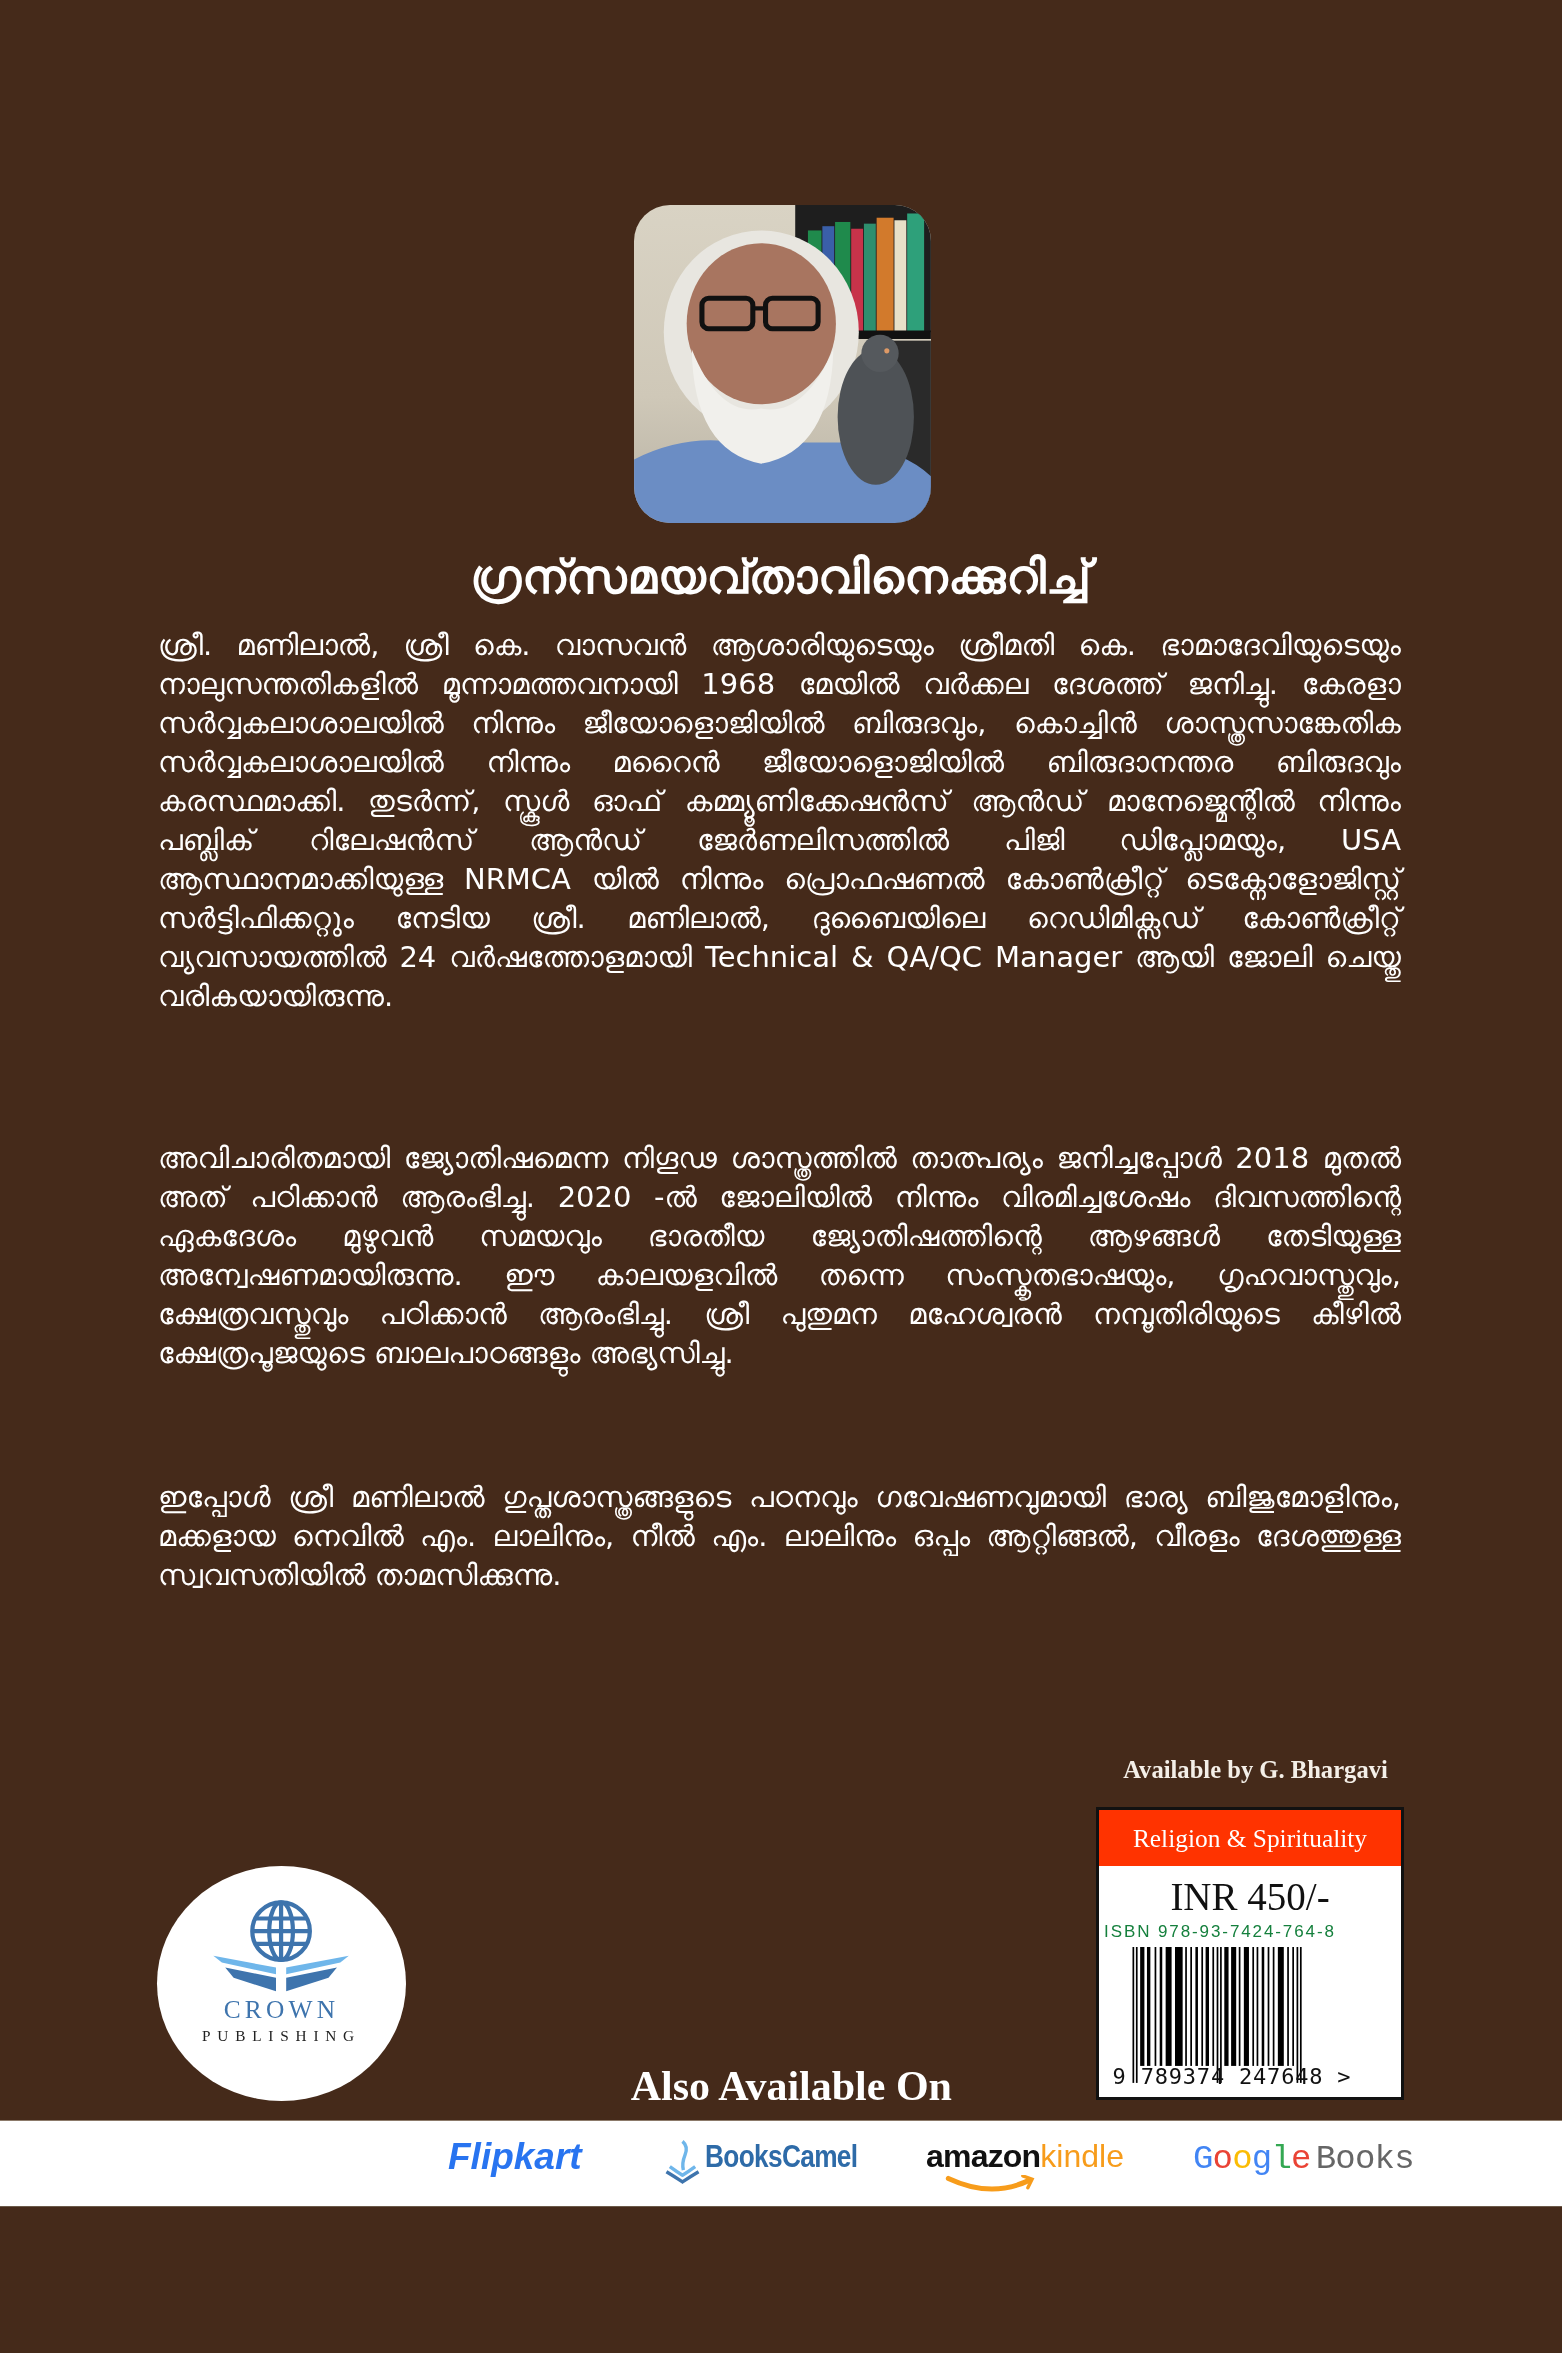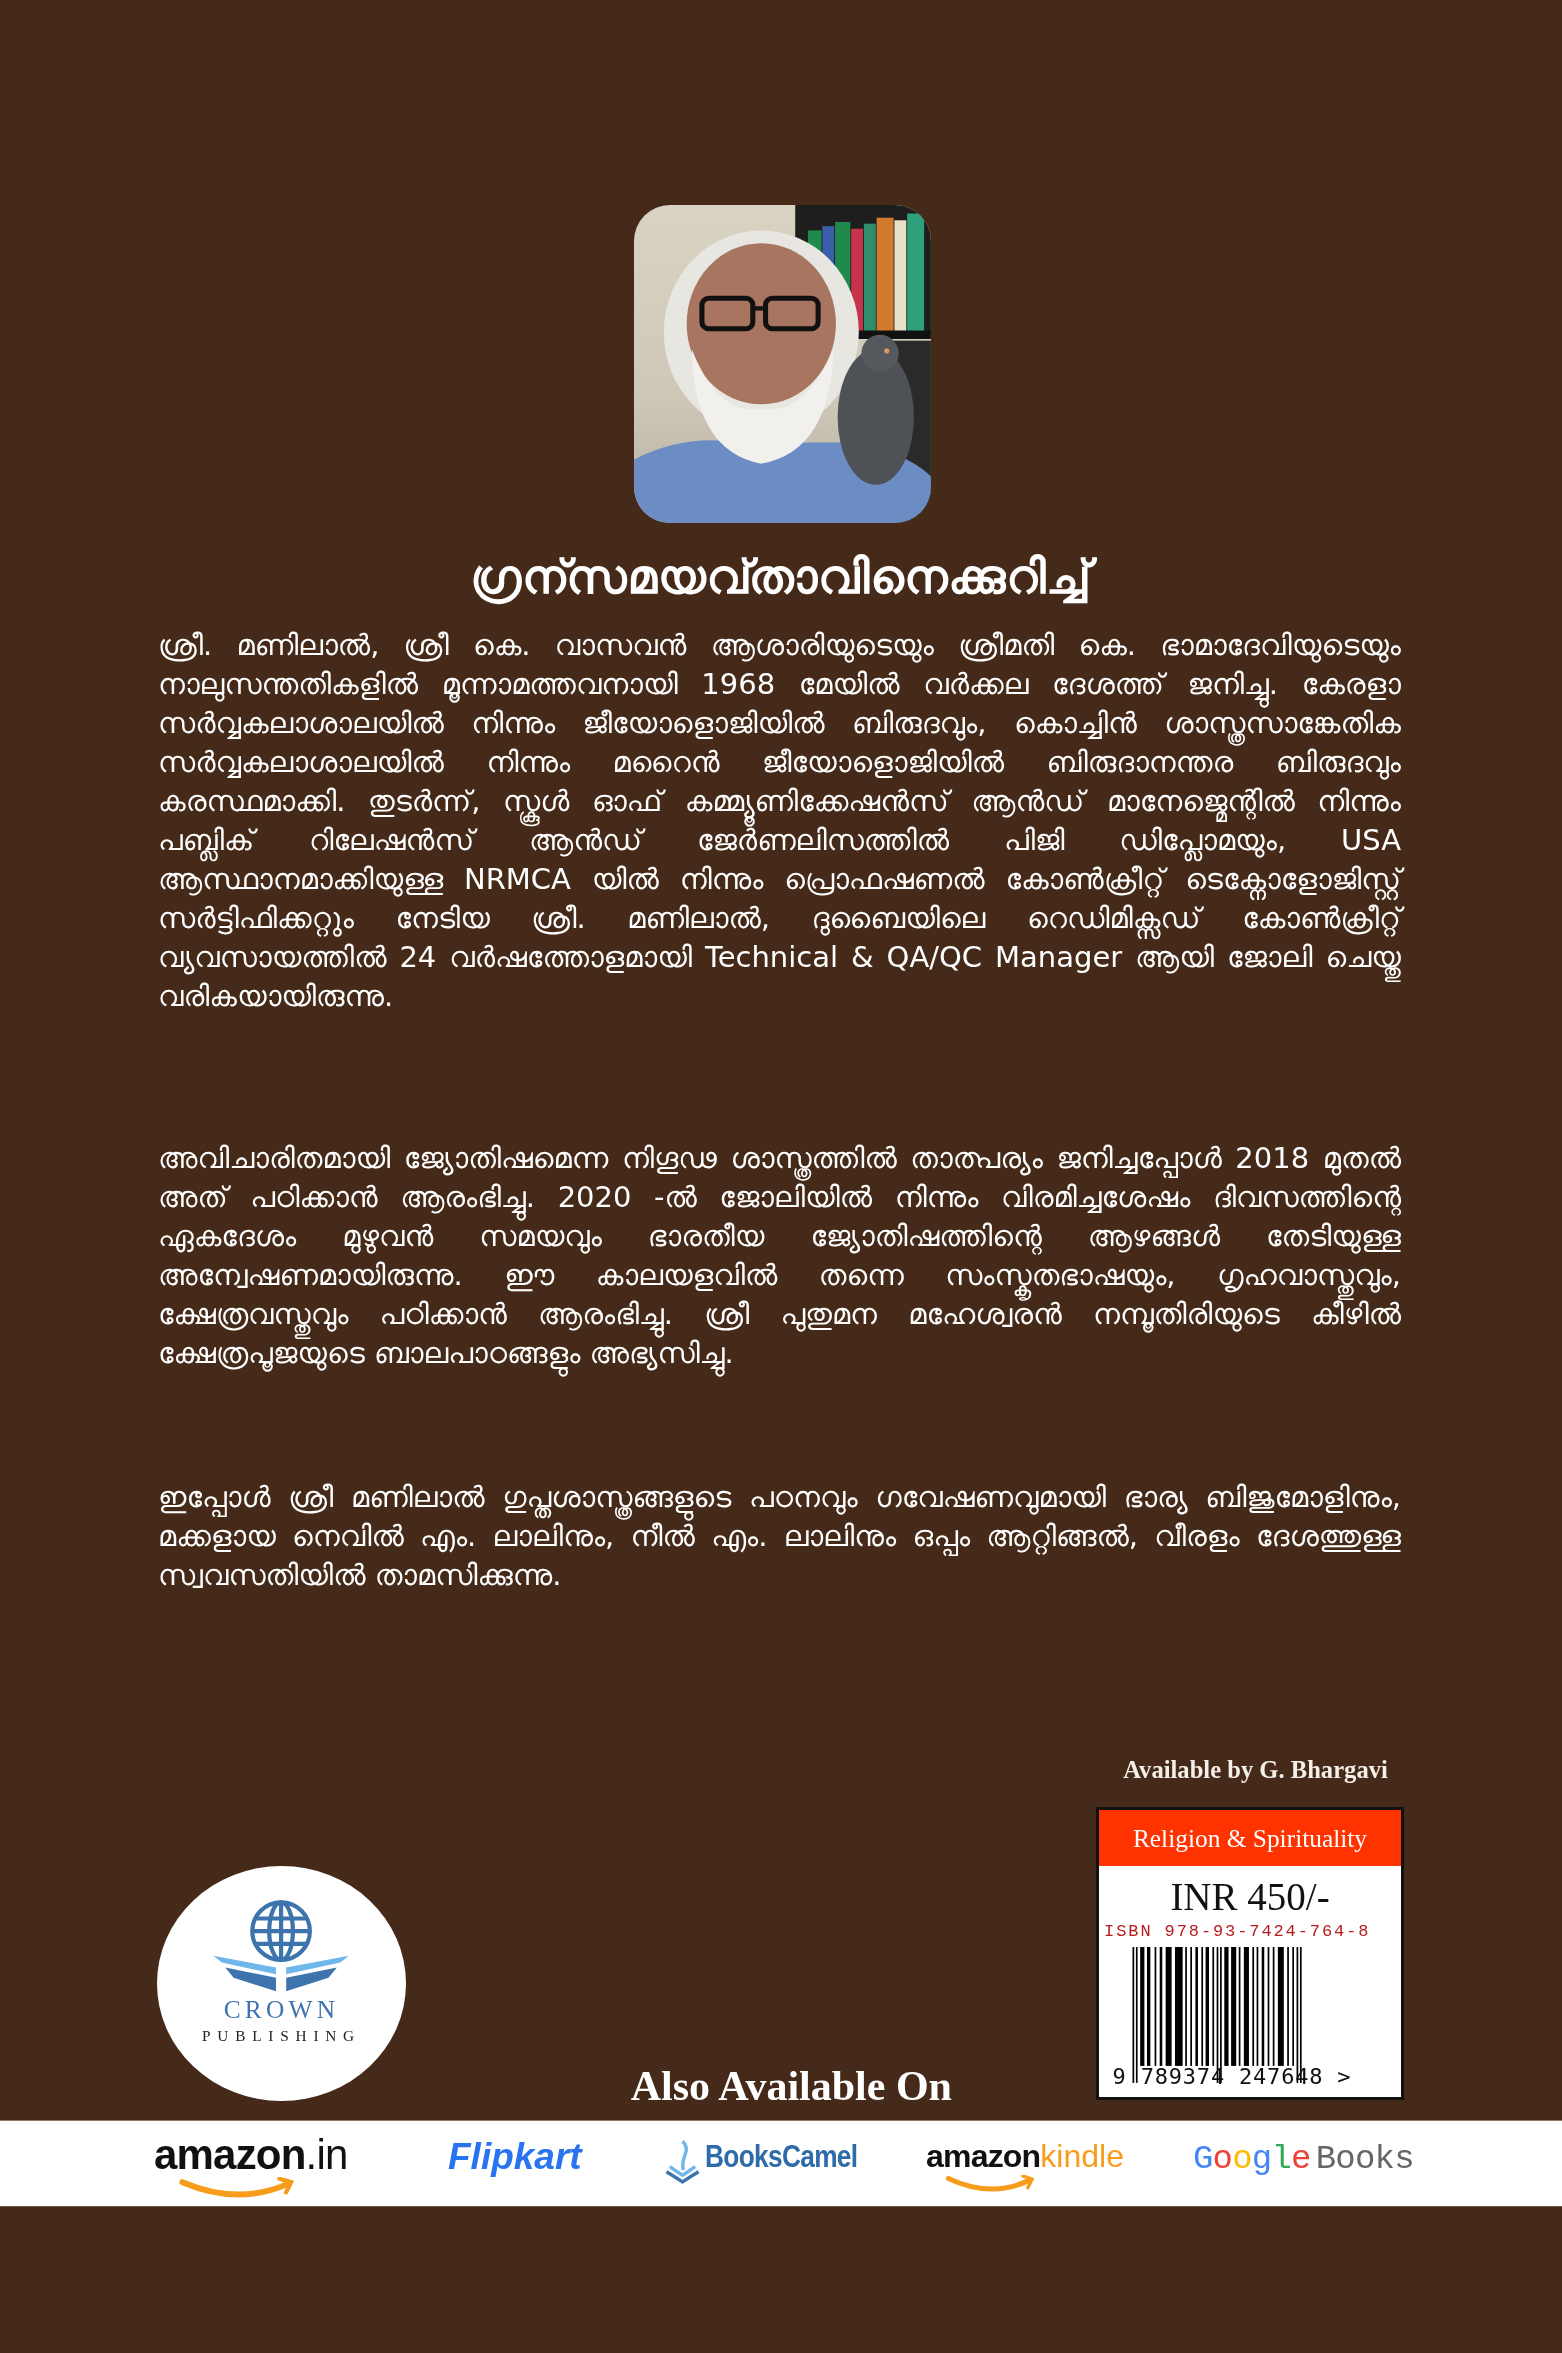--- a/index.html
+++ b/index.html
@@ -55,21 +55,21 @@
     font-family: "Liberation Serif", serif; font-size: 25.4px;
     line-height: 56px; text-align: center;
   }
   #price {
     position: absolute; left: 0; right: 0; top: 64px;
     color: #111; text-align: center;
     font-family: "Liberation Serif", serif; font-size: 39px; line-height: 46px;
   }
   #isbn-text {
     position: absolute; left: 5.1px; right: 19px; top: 112px;
-    color: #b91c1c; font-family: Liberation Mono, monospace;
+    color: #15803d; font-family: Liberation Sans, sans-serif;
     font-size: 17px; letter-spacing: 1.9px; white-space: nowrap;
   }
   #barcode {
     position: absolute; left: 25.4px; top: 137px; width: 204px; height: 141px;
   }
   #ean-digits {
     position: absolute; left: 13.6px; top: 254px;
     color: #111; font-family: "DejaVu Sans Mono", monospace;
     font-size: 22px; letter-spacing: 0.8px; background: transparent; white-space: nowrap;
   }
@@ -237,27 +237,20 @@
     <path d="M226 106 L152 120 L152 128 L216 114 Z" fill="#6fb6ea"></path>
     <path d="M212 120 L152 132 L152 148 L202 132 Z" fill="#3e74ad"></path>
   </svg>
   <div id="publisher-name">CROWN</div>
   <div id="publisher-sub">PUBLISHING</div>
 </div>
 
 <div id="also-available" class="abs"><span>Also Available On</span></div>
 
 <div id="store-strip" class="abs">
-  <div id="store-amazon" class="store">
-    <span class="word"><span>amazon</span><span class="suffix">.in</span></span>
-    <svg style="position:absolute;left:25.4px;top:56px" width="119" height="24" viewBox="0 0 140 28">
-      <path d="M4 6 Q70 34 128 8" fill="none" stroke="#f79c1b" stroke-width="7" stroke-linecap="round"></path>
-      <path d="M118 2 L132 6 L126 18" fill="none" stroke="#f79c1b" stroke-width="5" stroke-linecap="round"></path>
-    </svg>
-  </div>
 
   <div id="store-flipkart" class="store">
     <span class="word">Flipkart</span>
   </div>
 
   <div id="store-bookscamel" class="store">
     <svg style="position:absolute;left:0;top:17px" width="39" height="49" viewBox="0 0 46 58">
       <path d="M23 4 Q30 10 26 20 Q22 30 24 38" fill="none" stroke="#6fb6ea" stroke-width="4"></path>
       <path d="M4 40 Q14 46 23 52 Q32 46 42 40" fill="none" stroke="#3e74ad" stroke-width="4"></path>
       <path d="M8 34 Q16 40 23 44 Q30 40 38 34" fill="none" stroke="#6fb6ea" stroke-width="4"></path>

